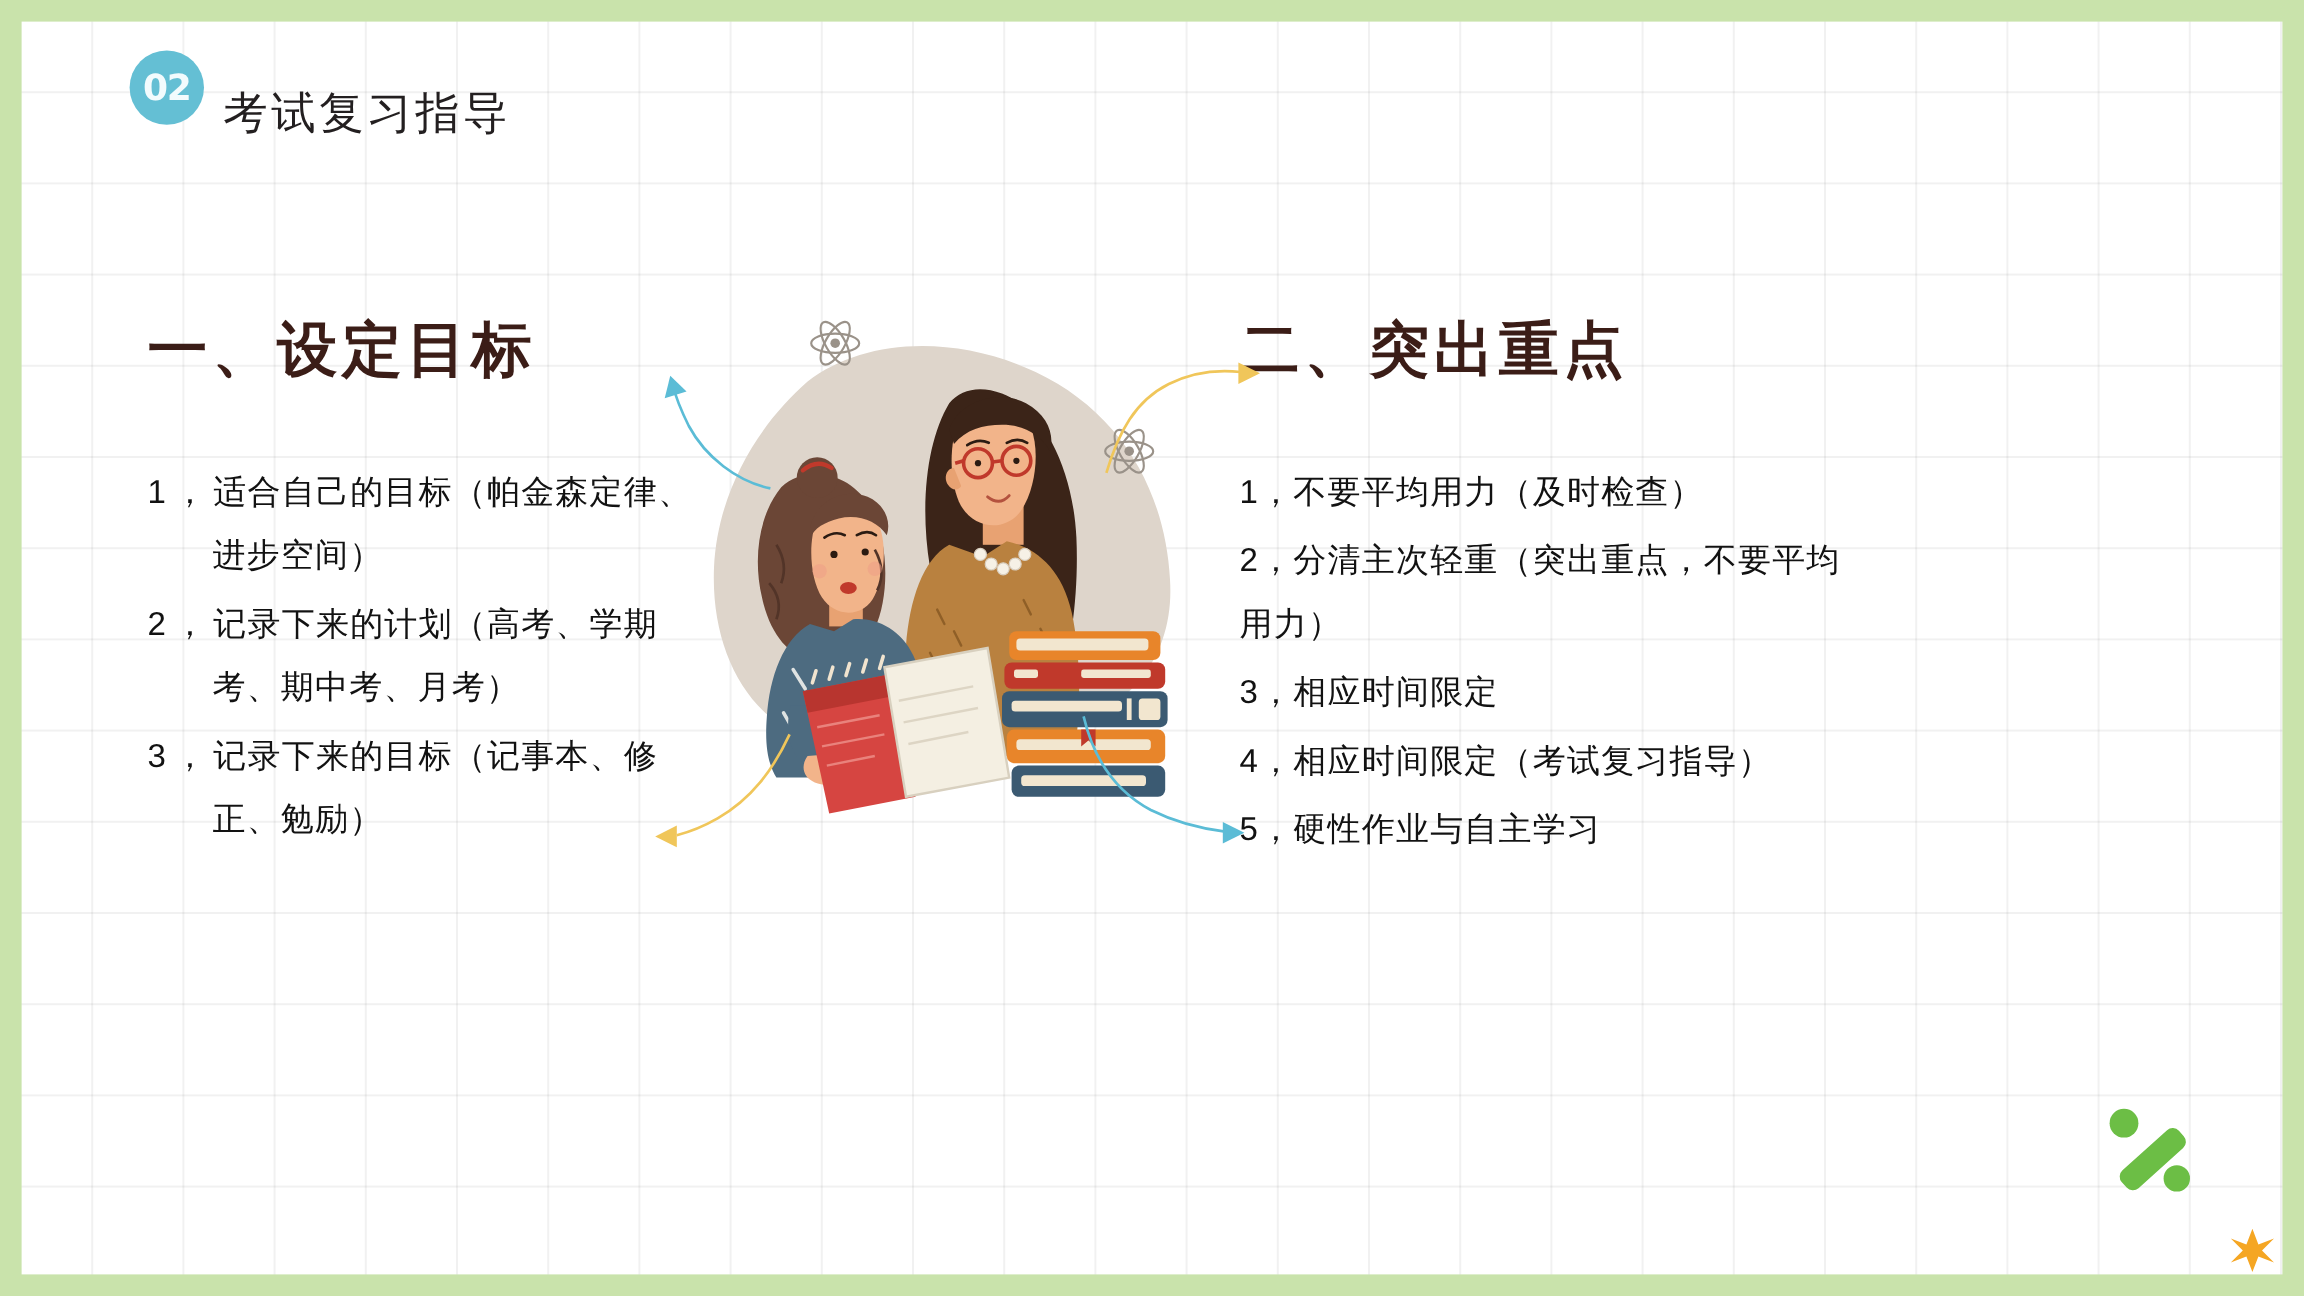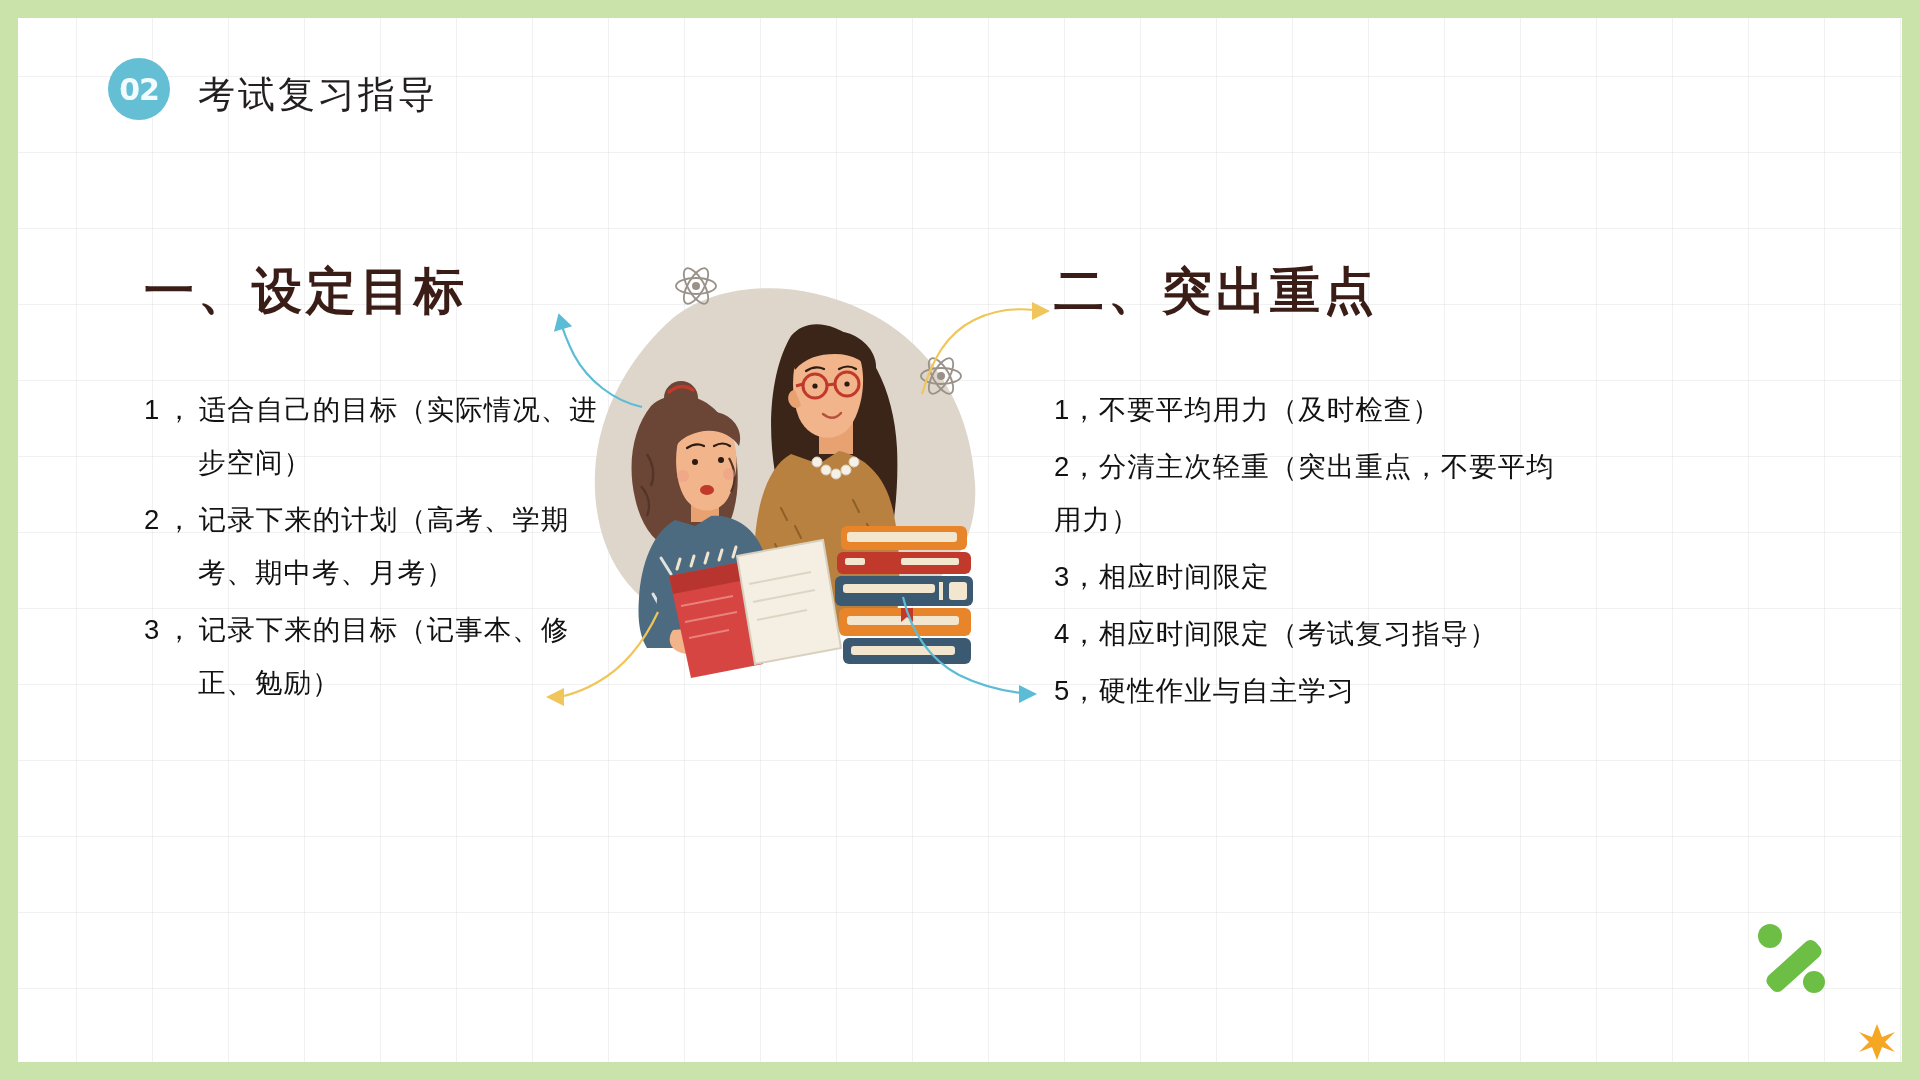--- a/index.html
+++ b/index.html
@@ -19,36 +19,36 @@
     background:#ffffff;
     background-image:
       linear-gradient(to right, rgba(0,0,0,0.055) 1.5px, transparent 1.5px),
       linear-gradient(to bottom, rgba(0,0,0,0.055) 1.5px, transparent 1.5px);
     background-size:76px 76px;
     background-position:-18px -18px;
     overflow:hidden;
   }
 
   
-  #header{position:absolute;left:90px;top:24px;display:flex;align-items:flex-end;gap:28px;}
+  #header{position:absolute;left:90px;top:24px;display:flex;align-items:flex-start;gap:16px;}
   #badge{
     width:62px;height:62px;border-radius:50%;
     background:#64bfd4;
     display:flex;align-items:center;justify-content:center;
     color:#f2fbfd;font-weight:bold;font-size:30px;letter-spacing:-1px;
     font-family:"DejaVu Sans",sans-serif;
     flex:0 0 auto;
   }
   #header-title{
     font-family:"Liberation Serif","DejaVu Serif",serif;
     font-size:37px;color:#231f20;letter-spacing:3px;white-space:nowrap;margin-top:28px;
   }
 
   
-  .col{position:absolute;top:0;margin-left:21px;}
+  .col{position:absolute;top:0;}
   #col-left{left:105px;top:240px;width:470px;}
   #col-right{left:1015px;top:240px;width:520px;}
 
   .col-heading{
     font-family:"Liberation Sans","DejaVu Sans",sans-serif;
     font-weight:bold;
     font-size:50px;
     color:#3b1d17;
     letter-spacing:4px;
     margin:0 0 58px 0;
@@ -94,21 +94,21 @@
   <div id="page">
 
     <div id="header">
       <div id="badge">02</div>
       <div id="header-title">考试复习指导</div>
     </div>
 
     <div class="col" id="col-left">
       <div class="col-heading">一、设定目标</div>
       <ul class="bullets">
-        <li><span class="num">1，</span><span>适合自己的目标（实际情况、进步空间）</span></li>
+        <li><span class="num">1，</span><span>适合自己的目标（帕金森定律、进步空间）</span></li>
         <li><span class="num">2，</span><span>记录下来的计划（高考、学期考、期中考、月考）</span></li>
         <li><span class="num">3，</span><span>记录下来的目标（记事本、修正、勉励）</span></li>
       </ul>
     </div>
 
     <div class="col" id="col-right">
       <div class="col-heading">二、突出重点</div>
       <ul class="bullets">
         <li><span class="num">1，</span><span>不要平均用力（及时检查）</span></li>
         <li><span class="num">2，</span><span>分清主次轻重（突出重点，不要平均用力）</span></li>

